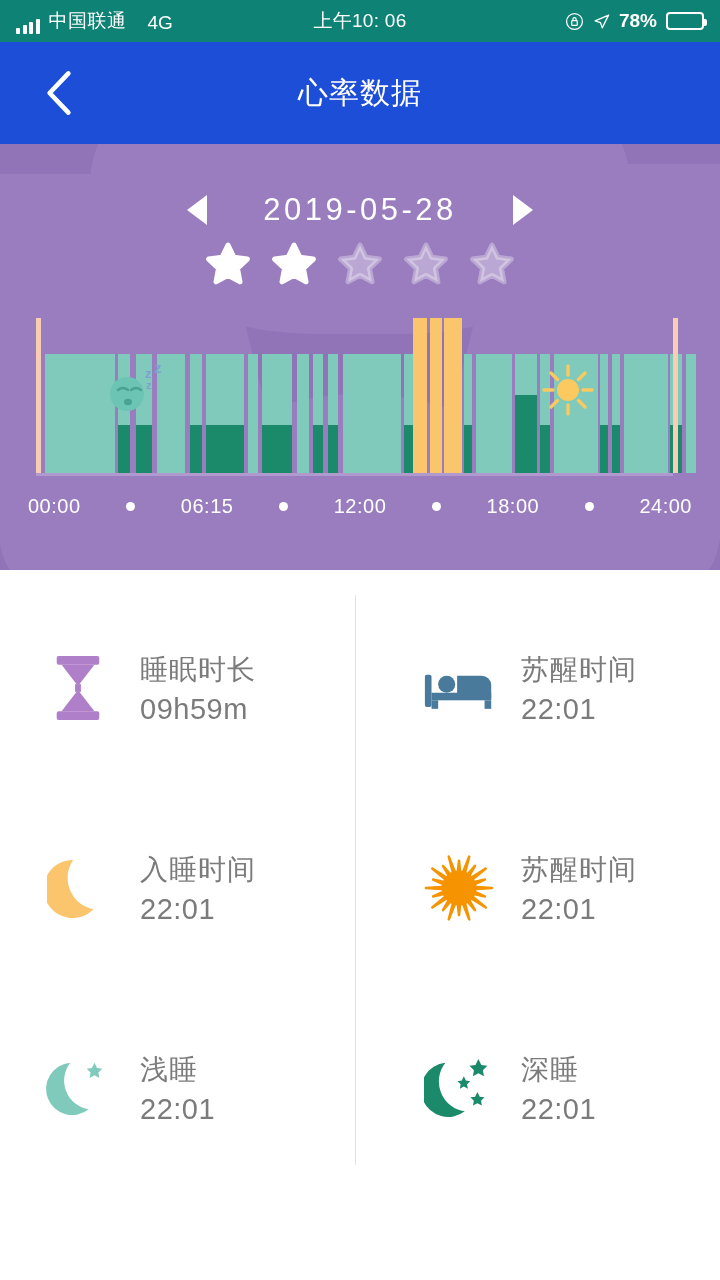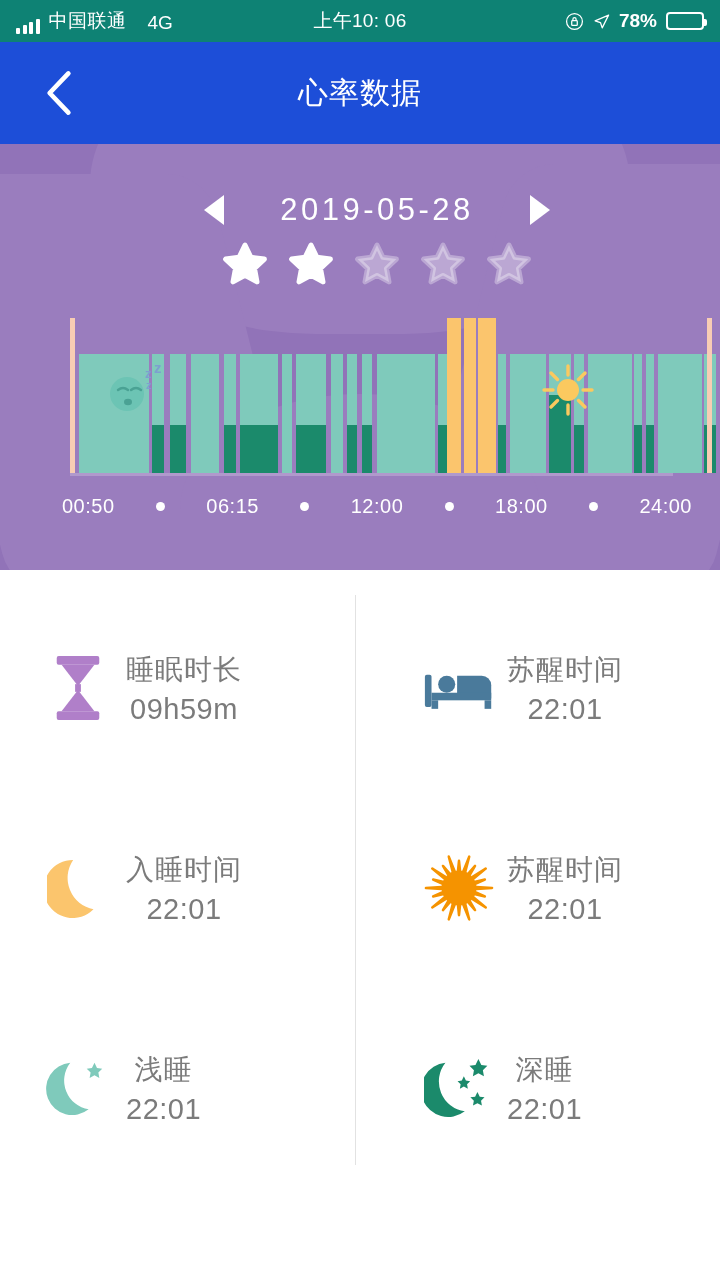--- a/index.html
+++ b/index.html
@@ -77,21 +77,21 @@
   .bg-c{
     right:-40px; top:20px; width:300px; height:430px;
     background:#9a7dbe;
     transform:skewX(-14deg); border-radius:40px;
   }
   .bg-d{
     left:180px; top:250px; width:360px; height:230px;
     background:#9a7dbe; border-radius:50% 50% 0 0;
   }
 
-  .card-inner{ position:relative; z-index:3;padding-left:34px; }
+  .card-inner{ position:relative; z-index:3; }
 
   .date-row{
     display:flex; align-items:center; justify-content:center;
     gap:28px; padding-top:48px;
   }
   .arrow{ cursor:pointer; }
   .tri-l{
     width:0;height:0;border-top:15px solid transparent;border-bottom:15px solid transparent;
     border-right:20px solid #ffffff;
   }
@@ -142,21 +142,21 @@
   
   .stats{
     position:relative; padding-top:18px; height:600px;
   }
   .divider{
     position:absolute; left:355px; top:25px; width:1px; height:570px;
     background:#e2e2e2;
   }
   .stat-row{ display:flex; height:200px; }
   .stat-cell{
-    width:50%; display:flex; align-items:center; padding-left:42px; gap:12px;text-align:center;
+    width:50%; display:flex; align-items:center; padding-left:42px; gap:26px;
   }
   .stat-cell.right{ padding-left:63px; }
   .stat-ico{ width:72px; height:72px; flex:0 0 72px; display:flex; align-items:center; justify-content:center; }
   .stat-txt{ display:flex; flex-direction:column; gap:4px; }
   .stat-label{ font-size:28px; color:#7b7b7b; letter-spacing:1px; }
   .stat-value{ font-size:29px; color:#7b7b7b; letter-spacing:.5px; }
 </style>
 </head>
 <body>
 
@@ -322,21 +322,21 @@
             <div style="position: absolute; left: 0px; bottom: 0px; width: 100%; height: 48px; background: rgb(27, 138, 107);"></div>
           </div>
           <div class="bar" style="left: 650px; width: 10px; height: 119px; background: rgb(127, 202, 187);"></div>
         </div>
       <div class="edge-line" style="left:36px;"></div>
       <div class="edge-line" style="left:673px;"></div>
       <div class="baseline"></div>
     </div>
 
     <div class="axis" id="axisRow">
-        <div class="lab">00:50</div>
+        <div class="lab">00:00</div>
         <div class="dot">
           <span></span>
         </div>
         <div class="lab">06:15</div>
         <div class="dot">
           <span></span>
         </div>
         <div class="lab">12:00</div>
         <div class="dot">
           <span></span>

